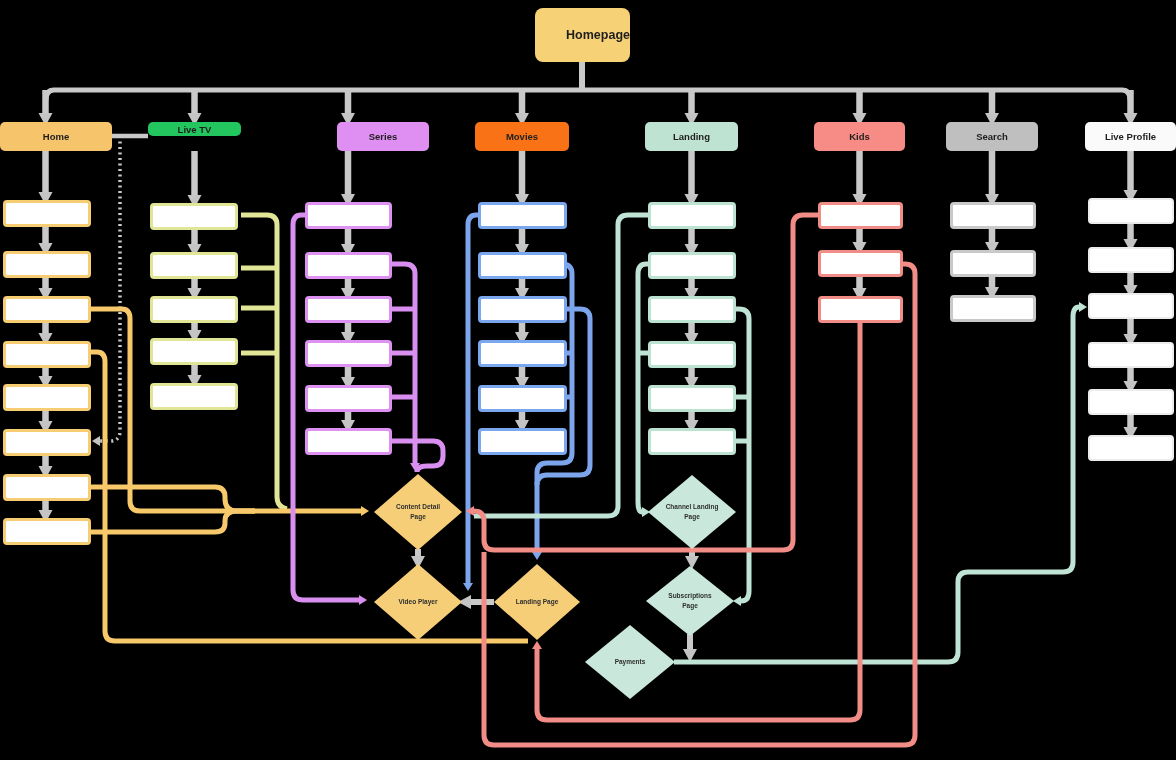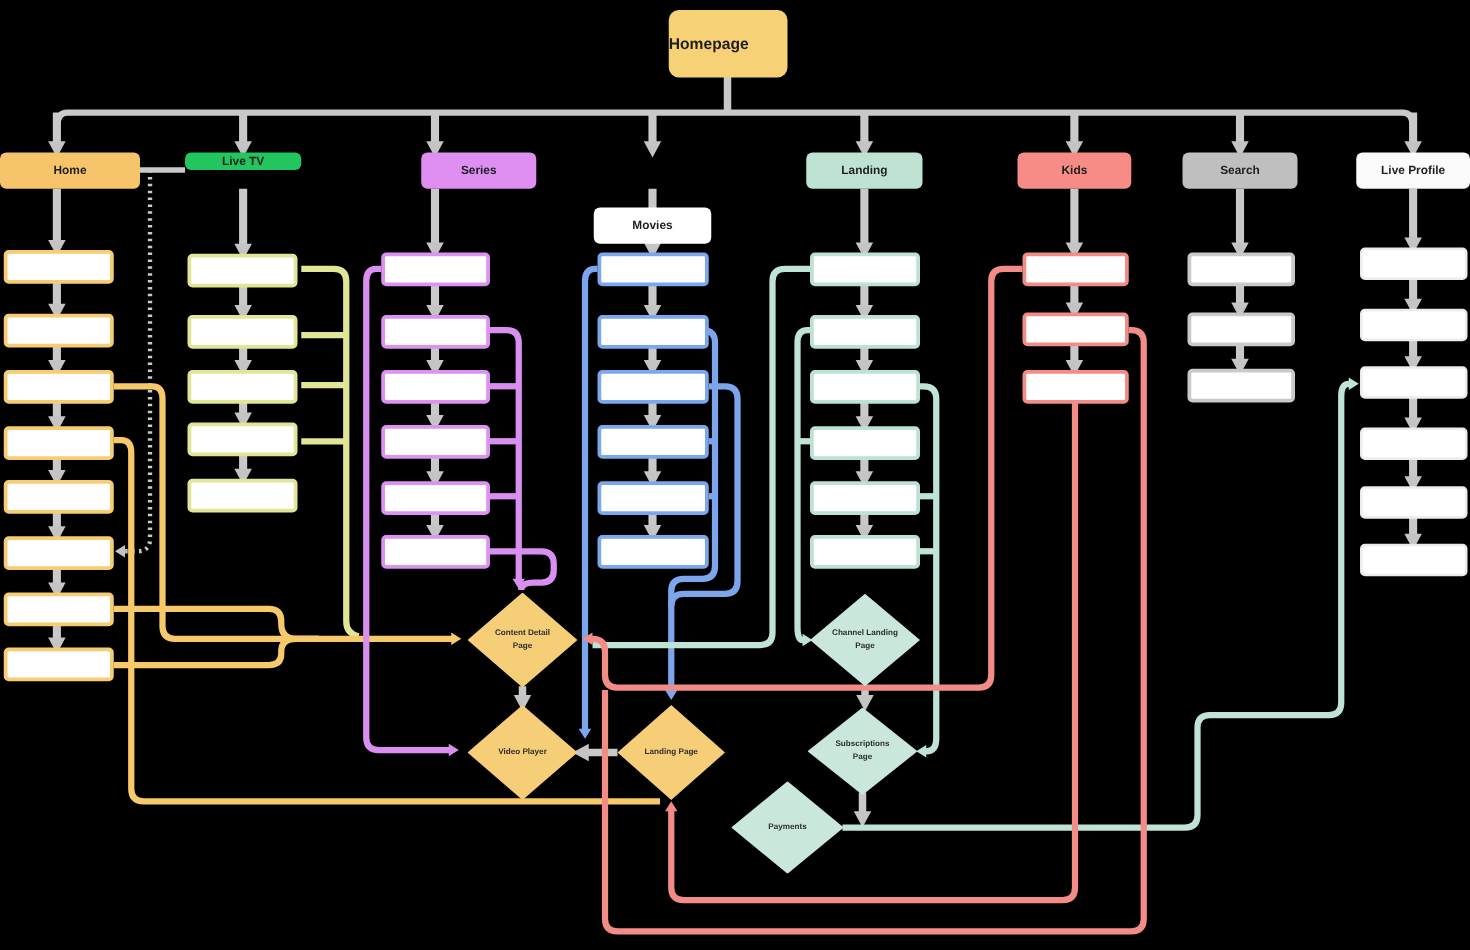--- a/index.html
+++ b/index.html
@@ -1,20 +1,20 @@
 <!DOCTYPE html>
 <html><head>
 <meta charset="utf-8">
 <style>
   html,body{margin:0;padding:0;background:#000;}
   #stage{position:relative;width:1176px;height:760px;background:#000;overflow:hidden;
          font-family:"Liberation Sans",sans-serif;}
   #edges{position:absolute;left:0;top:0;z-index:1;}
   .node{position:absolute;box-sizing:border-box;z-index:2;}
-  .homepage{border-radius:8px;display:flex;align-items:center;justify-content:flex-start;
+  .homepage{border-radius:8px;display:flex;align-items:center;justify-content:flex-end;
             font-weight:bold;font-size:12.5px;color:#1E1E1E;}
   .header{border-radius:5px;display:flex;align-items:center;justify-content:center;
           font-weight:bold;font-size:9.5px;color:#1E1E1E;}
   .child{background:#fff;border-radius:4px;}
   .diamond{clip-path:polygon(50% 0,100% 50%,50% 100%,0 50%);
            display:flex;align-items:center;justify-content:center;text-align:center;
            font-weight:bold;font-size:6.5px;line-height:1.5;color:#2E2E2E;}
   .diamond span{display:block;width:62%;}
 </style>
 </head>
@@ -158,21 +158,21 @@
     <div class="node child" style="left: 150px; top: 383px; width: 88px; height: 27px; background: rgb(255, 255, 255); border: 3px solid rgb(224, 230, 149);"></div>
     <div class="node header" style="left: 302px; top: 122px; width: 92px; height: 29px; background: rgb(223, 143, 242); margin-left: 35px;">
       <span>Series</span>
     </div>
     <div class="node child" style="left: 305px; top: 202px; width: 87px; height: 27px; background: rgb(255, 255, 255); border: 3px solid rgb(221, 146, 242);"></div>
     <div class="node child" style="left: 305px; top: 252px; width: 87px; height: 27px; background: rgb(255, 255, 255); border: 3px solid rgb(221, 146, 242);"></div>
     <div class="node child" style="left: 305px; top: 296px; width: 87px; height: 27px; background: rgb(255, 255, 255); border: 3px solid rgb(221, 146, 242);"></div>
     <div class="node child" style="left: 305px; top: 340px; width: 87px; height: 27px; background: rgb(255, 255, 255); border: 3px solid rgb(221, 146, 242);"></div>
     <div class="node child" style="left: 305px; top: 385px; width: 87px; height: 27px; background: rgb(255, 255, 255); border: 3px solid rgb(221, 146, 242);"></div>
     <div class="node child" style="left: 305px; top: 428px; width: 87px; height: 27px; background: rgb(255, 255, 255); border: 3px solid rgb(221, 146, 242);"></div>
-    <div class="node header" style="left: 475px; top: 122px; width: 94px; height: 29px; background: #ffffff; margin-top: 44px;">
+    <div class="node header" style="left: 475px; top: 122px; width: 94px; height: 29px; background: #f97316;">
       <span>Movies</span>
     </div>
     <div class="node child" style="left: 478px; top: 202px; width: 89px; height: 27px; background: rgb(255, 255, 255); border: 3px solid rgb(122, 167, 238);"></div>
     <div class="node child" style="left: 478px; top: 252px; width: 89px; height: 27px; background: rgb(255, 255, 255); border: 3px solid rgb(122, 167, 238);"></div>
     <div class="node child" style="left: 478px; top: 296px; width: 89px; height: 27px; background: rgb(255, 255, 255); border: 3px solid rgb(122, 167, 238);"></div>
     <div class="node child" style="left: 478px; top: 340px; width: 89px; height: 27px; background: rgb(255, 255, 255); border: 3px solid rgb(122, 167, 238);"></div>
     <div class="node child" style="left: 478px; top: 385px; width: 89px; height: 27px; background: rgb(255, 255, 255); border: 3px solid rgb(122, 167, 238);"></div>
     <div class="node child" style="left: 478px; top: 428px; width: 89px; height: 27px; background: rgb(255, 255, 255); border: 3px solid rgb(122, 167, 238);"></div>
     <div class="node header" style="left: 645px; top: 122px; width: 93px; height: 29px; background: rgb(190, 227, 210);">
       <span>Landing</span>

